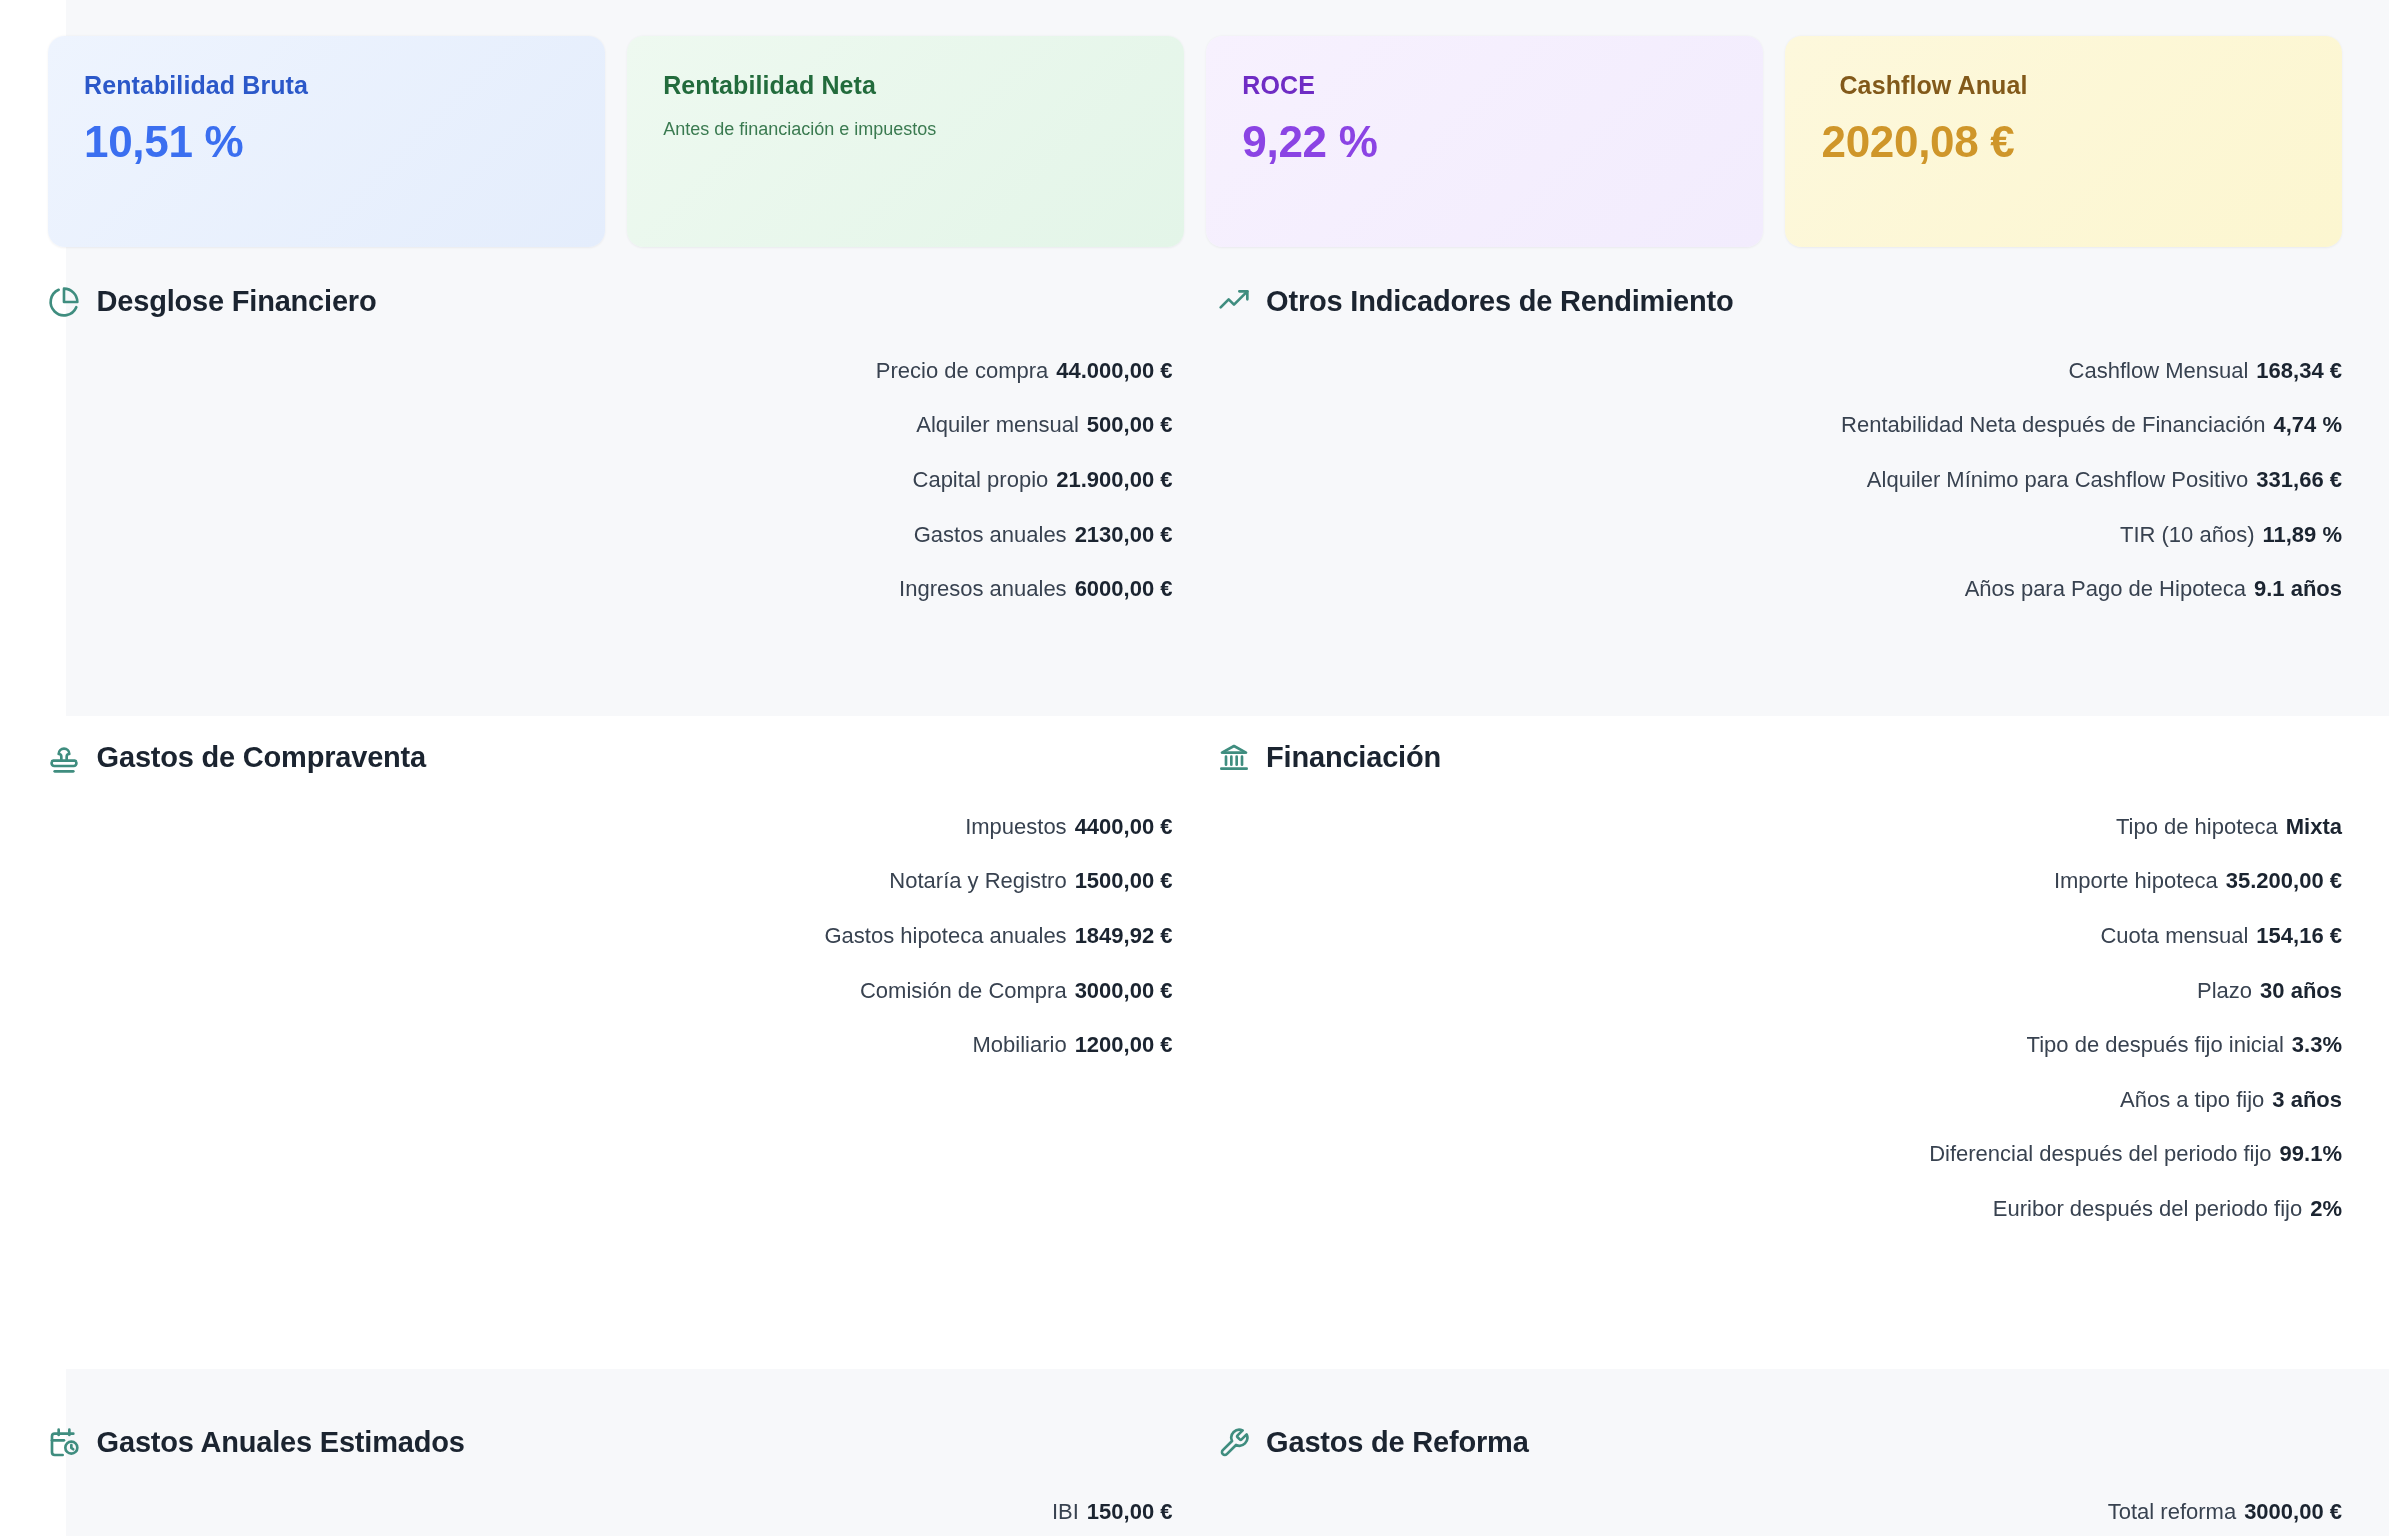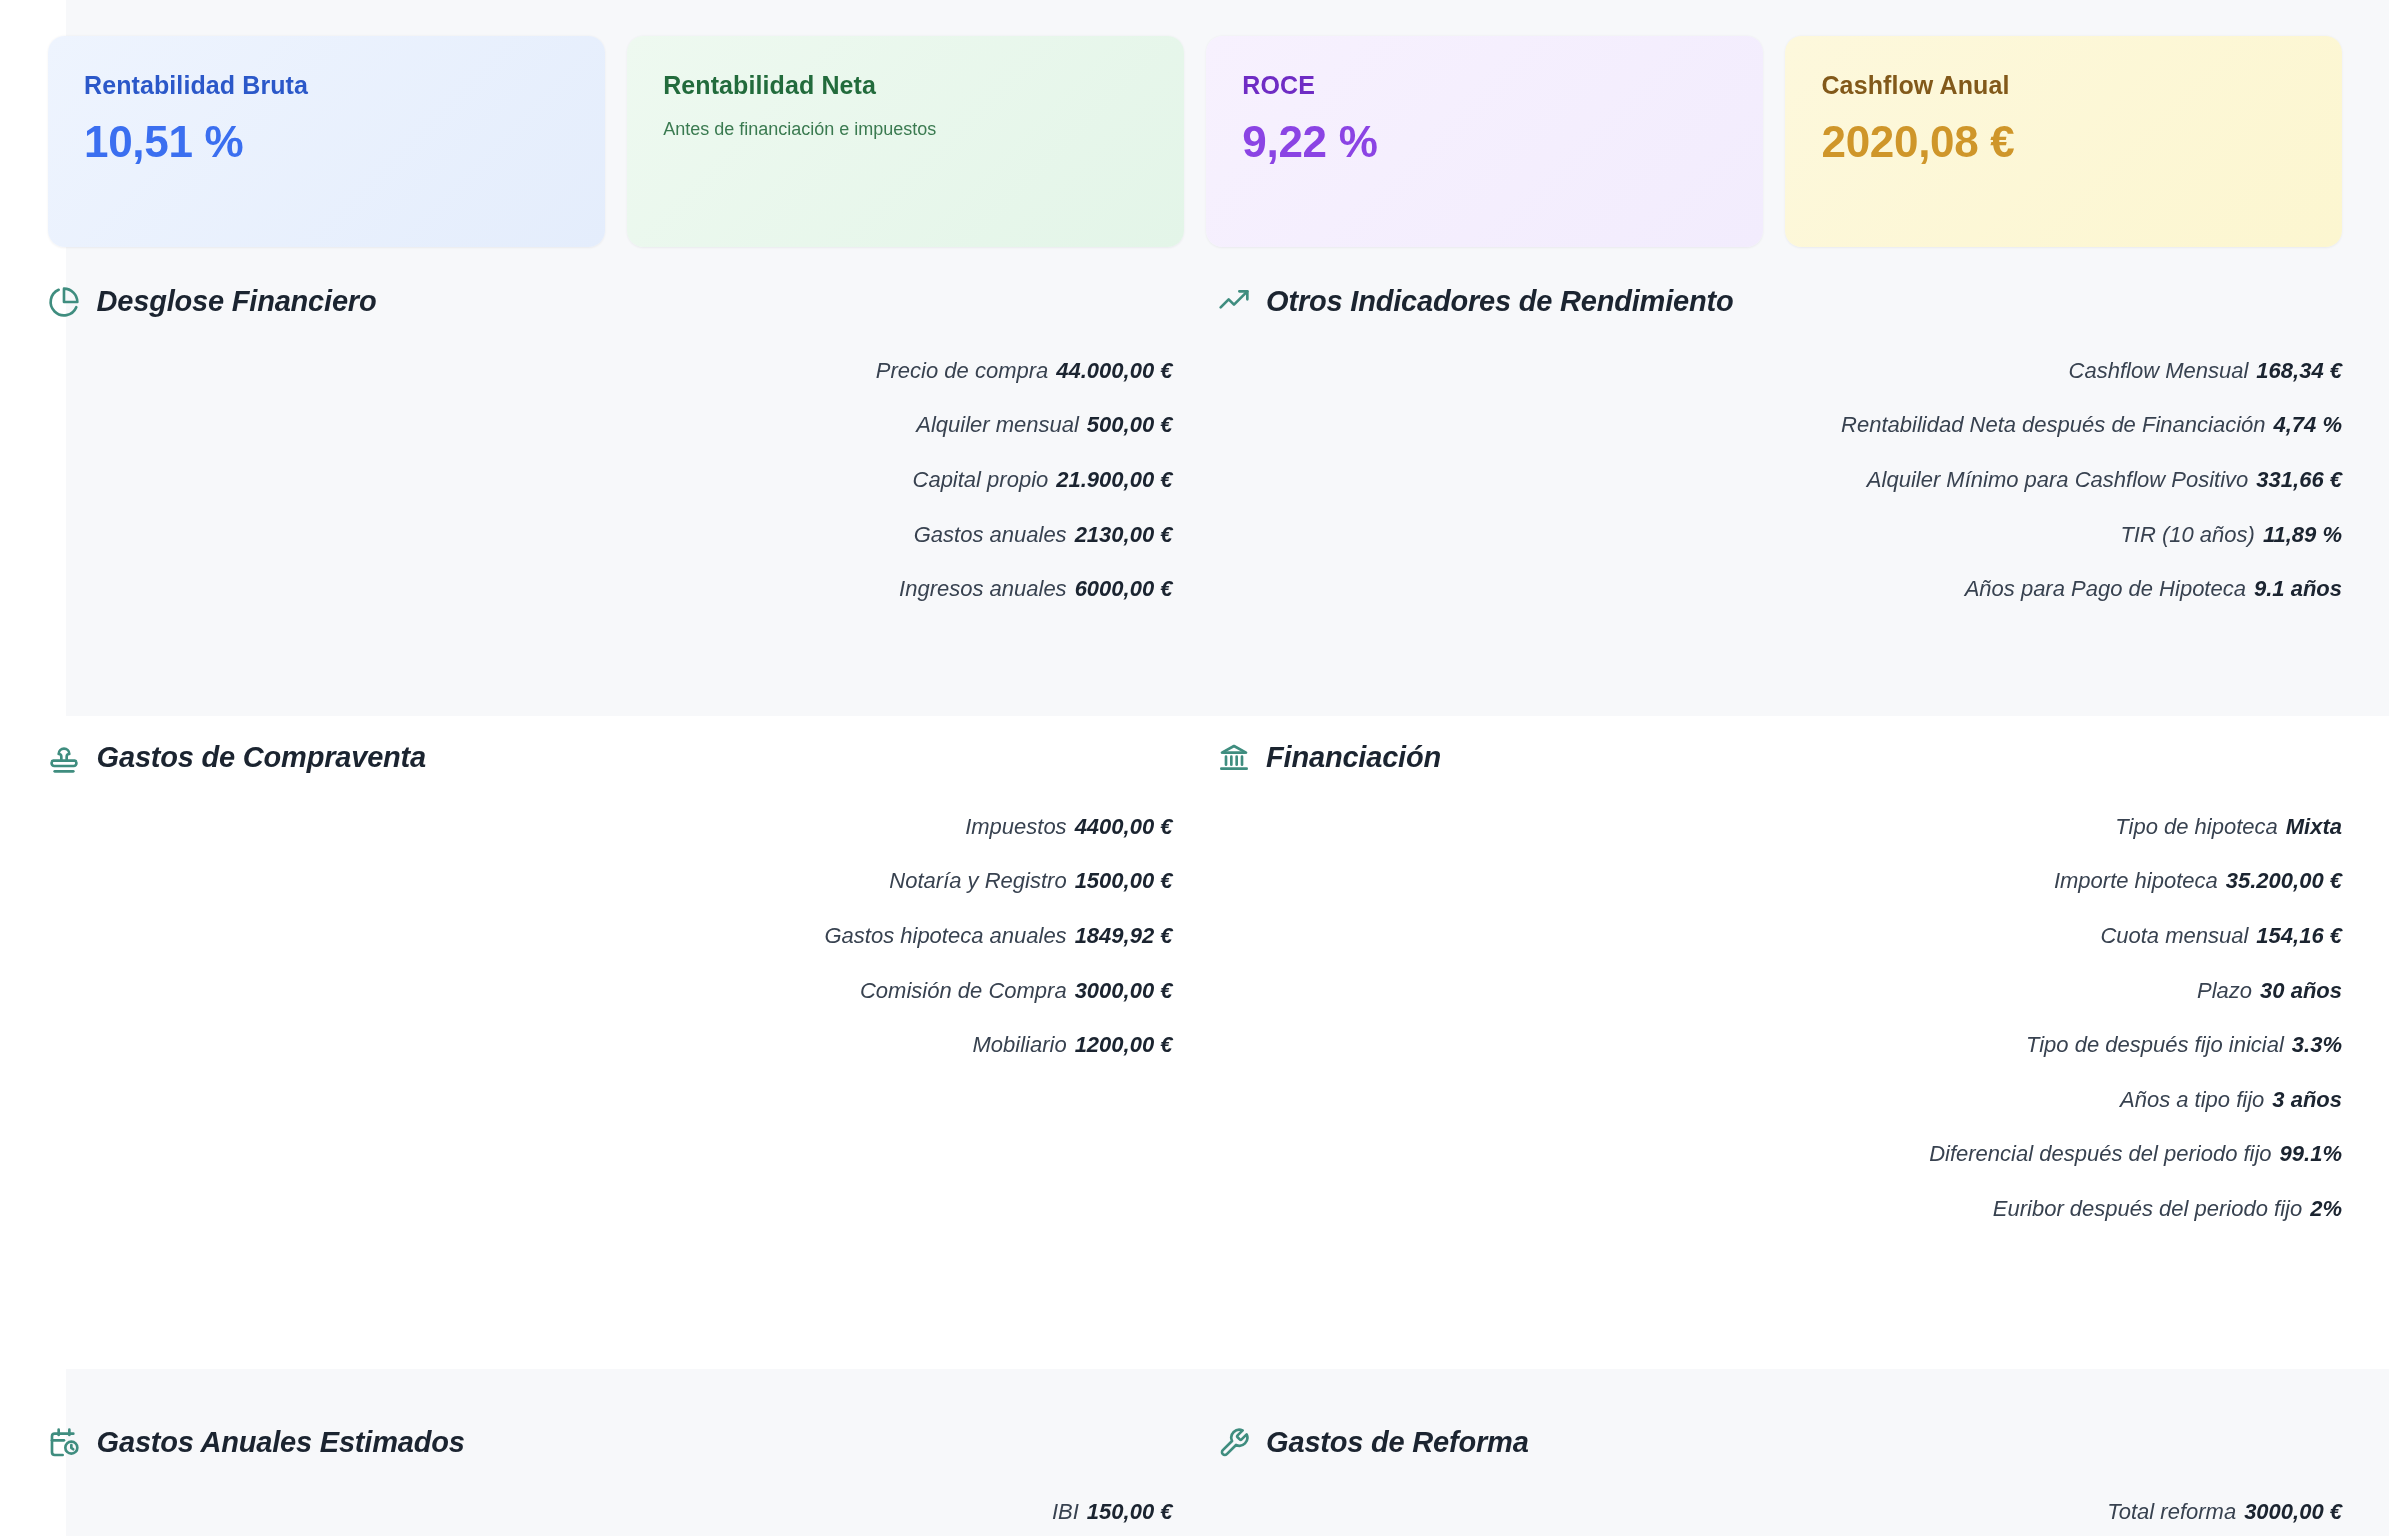--- a/index.html
+++ b/index.html
@@ -75,32 +75,32 @@
   #kpi-1 { background: linear-gradient(135deg,#eef9f0 0%,#e3f5e8 100%); }
   #kpi-1 .kpi-label { color: #226b3c; }
   #kpi-1 .kpi-value { color: #33a457; }
   #kpi-1 .kpi-sub   { color: #3a7a50; }
 
   #kpi-2 { background: linear-gradient(135deg,#f7f1fe 0%,#f2ecfd 100%); }
   #kpi-2 .kpi-label { color: #6f2cc4; }
   #kpi-2 .kpi-value { color: #8b44e4; }
 
   #kpi-3 { background: linear-gradient(135deg,#fdf8dc 0%,#fcf6d0 100%); }
-  #kpi-3 .kpi-label { color: #82591a; }
+  #kpi-3 .kpi-label { color: #82591a; margin-left: 18px; }
   #kpi-3 .kpi-value { color: #cf962a; }
 
   
   .cols {
     position: absolute;
     left: 48px;
     right: 47px;
     display: flex;
     gap: 45px;
   }
-  .col { flex: 1 1 0; min-width: 0; font-style: italic; }
+  .col { flex: 1 1 0; min-width: 0; }
 
   .sec-head {
     display: flex;
     align-items: center;
     gap: 16.6px;
     margin-bottom: 25.6px;
   }
   .sec-icon {
     width: 32px; height: 32px;
     flex: 0 0 32px;

